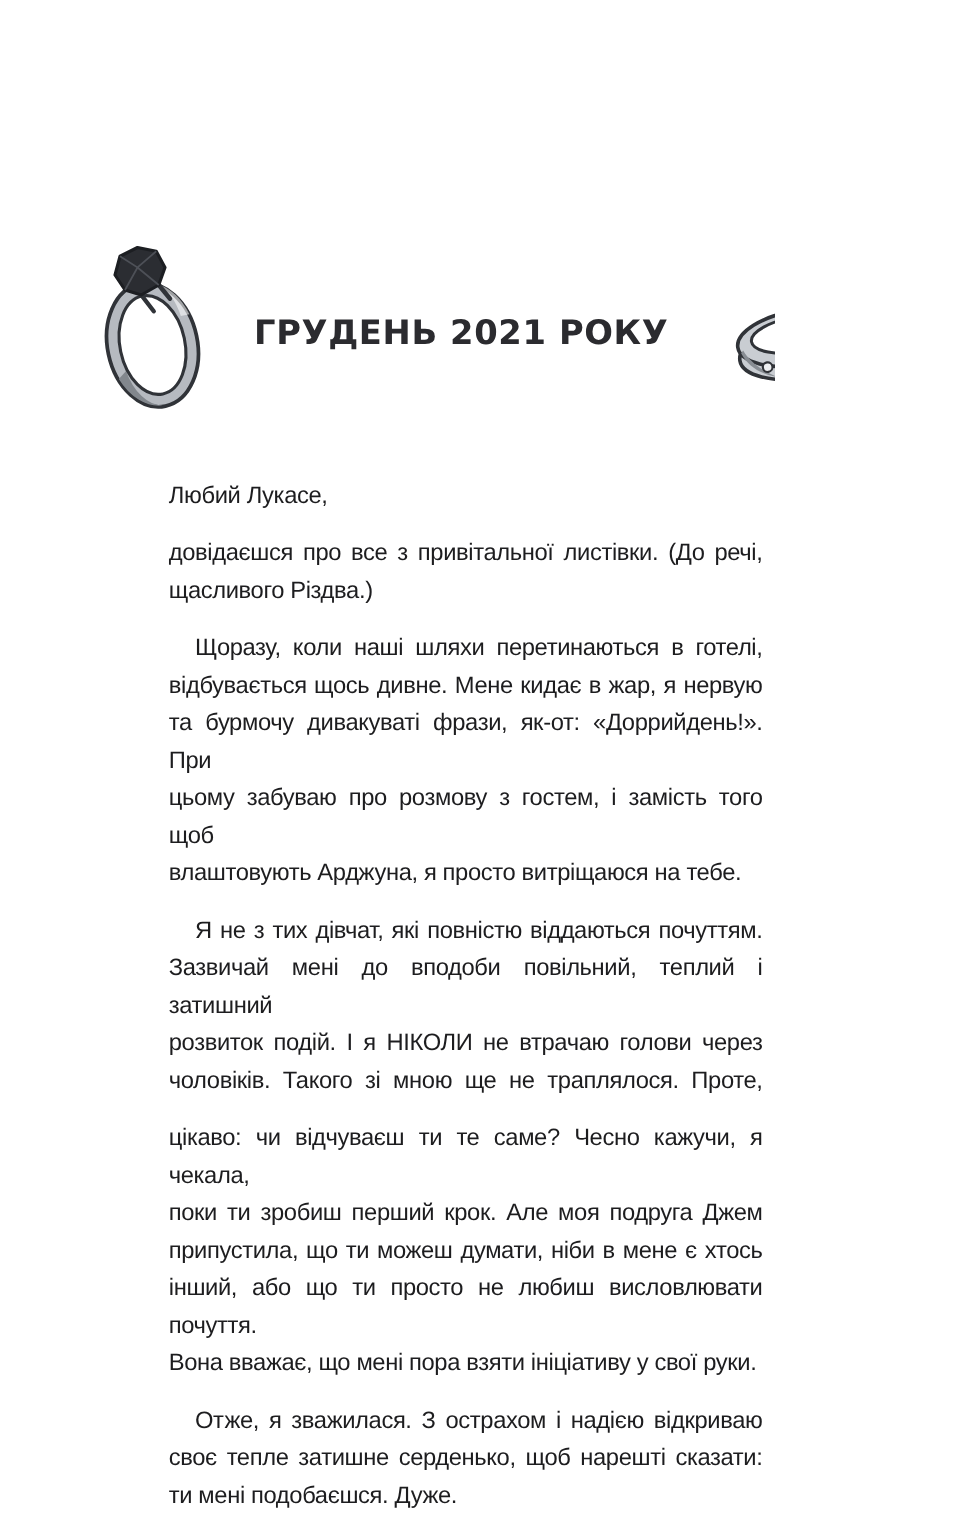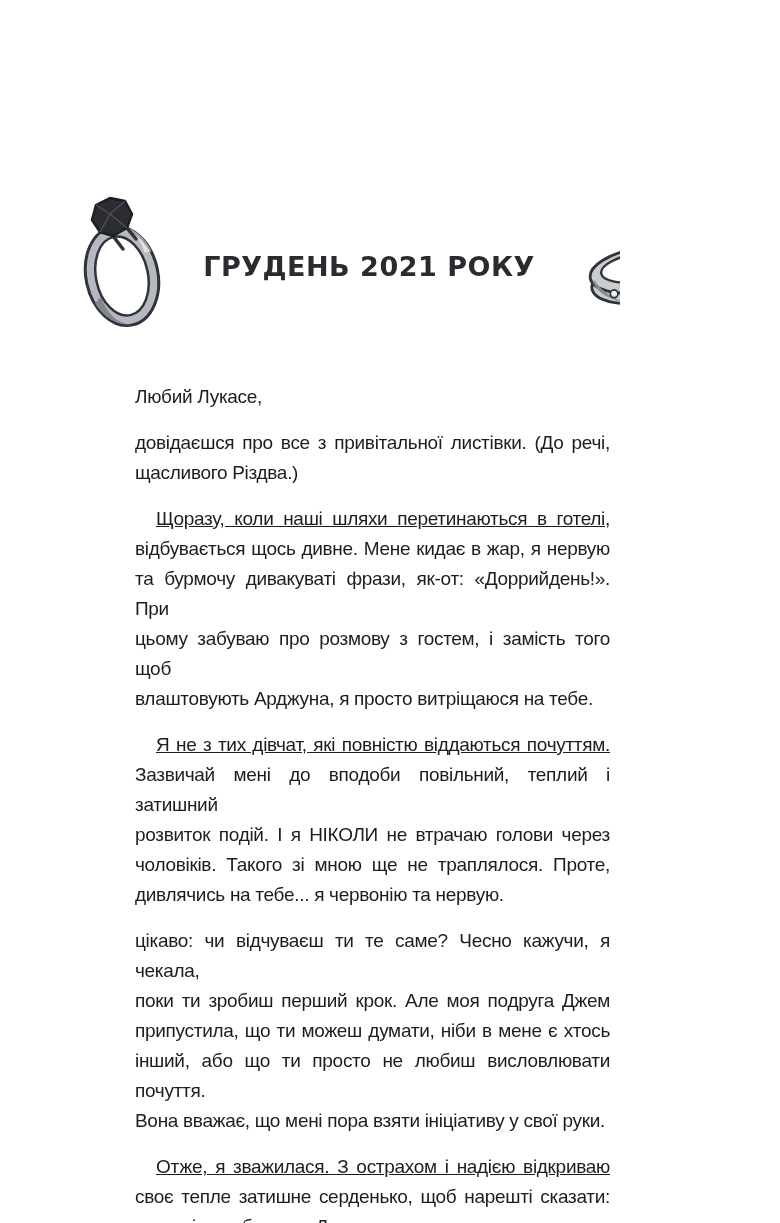--- a/index.html
+++ b/index.html
@@ -15,21 +15,21 @@
   .ring { position:absolute; }
   .ring-left { left:70px; top:192px; width:100px; height:145px; }
   .ring-right { left:583px; top:238px; width:120px; height:82px; }
   .letter {
     position:absolute; left:119px; top:366px; width:507px;
     color:#1d1d1f; font-size:19px; line-height:30px; letter-spacing:-0.3px;
   }
   .para { margin:16px; }
   .line { text-align:justify; text-align-last:justify; }
   .line.last { text-align-last:left; }
-  .line.first { padding-left:21px;text-decoration:underline; }
+  .line.first { padding-left:21px; }
 </style>
 </head>
 <body>
 
 <div class="page">
 
   <svg class="ring ring-left" viewBox="0 0 100 145" aria-hidden="true">
     <g transform="rotate(-12 52 84)">
       <ellipse cx="52" cy="84" rx="36" ry="50" fill="#b6bac0" stroke="#303338" stroke-width="3"></ellipse>
       <path d="M20 105 A36 50 0 0 0 50 133 A27 41 0 0 1 27 100 Z" fill="#82878d"></path>
@@ -77,21 +77,20 @@
       <div class="line">та бурмочу дивакуваті фрази, як-от: «Доррийдень!». При</div>
       <div class="line">цьому забуваю про розмову з гостем, і замість того щоб</div>
       <div class="line last">влаштовують Арджуна, я просто витріщаюся на тебе.</div>
     </div>
 
     <div class="para">
       <div class="line first">Я не з тих дівчат, які повністю віддаються почуттям.</div>
       <div class="line">Зазвичай мені до вподоби повільний, теплий і затишний</div>
       <div class="line">розвиток подій. І я НІКОЛИ не втрачаю голови через</div>
       <div class="line">чоловіків. Такого зі мною ще не траплялося. Проте,</div>
-      <div class="line last">дивлячись на тебе... я червонію та нервую.</div>
     </div>
 
     <div class="para">
       <div class="line">цікаво: чи відчуваєш ти те саме? Чесно кажучи, я чекала,</div>
       <div class="line">поки ти зробиш перший крок. Але моя подруга Джем</div>
       <div class="line">припустила, що ти можеш думати, ніби в мене є хтось</div>
       <div class="line">інший, або що ти просто не любиш висловлювати почуття.</div>
       <div class="line last">Вона вважає, що мені пора взяти ініціативу у свої руки.</div>
     </div>
 

